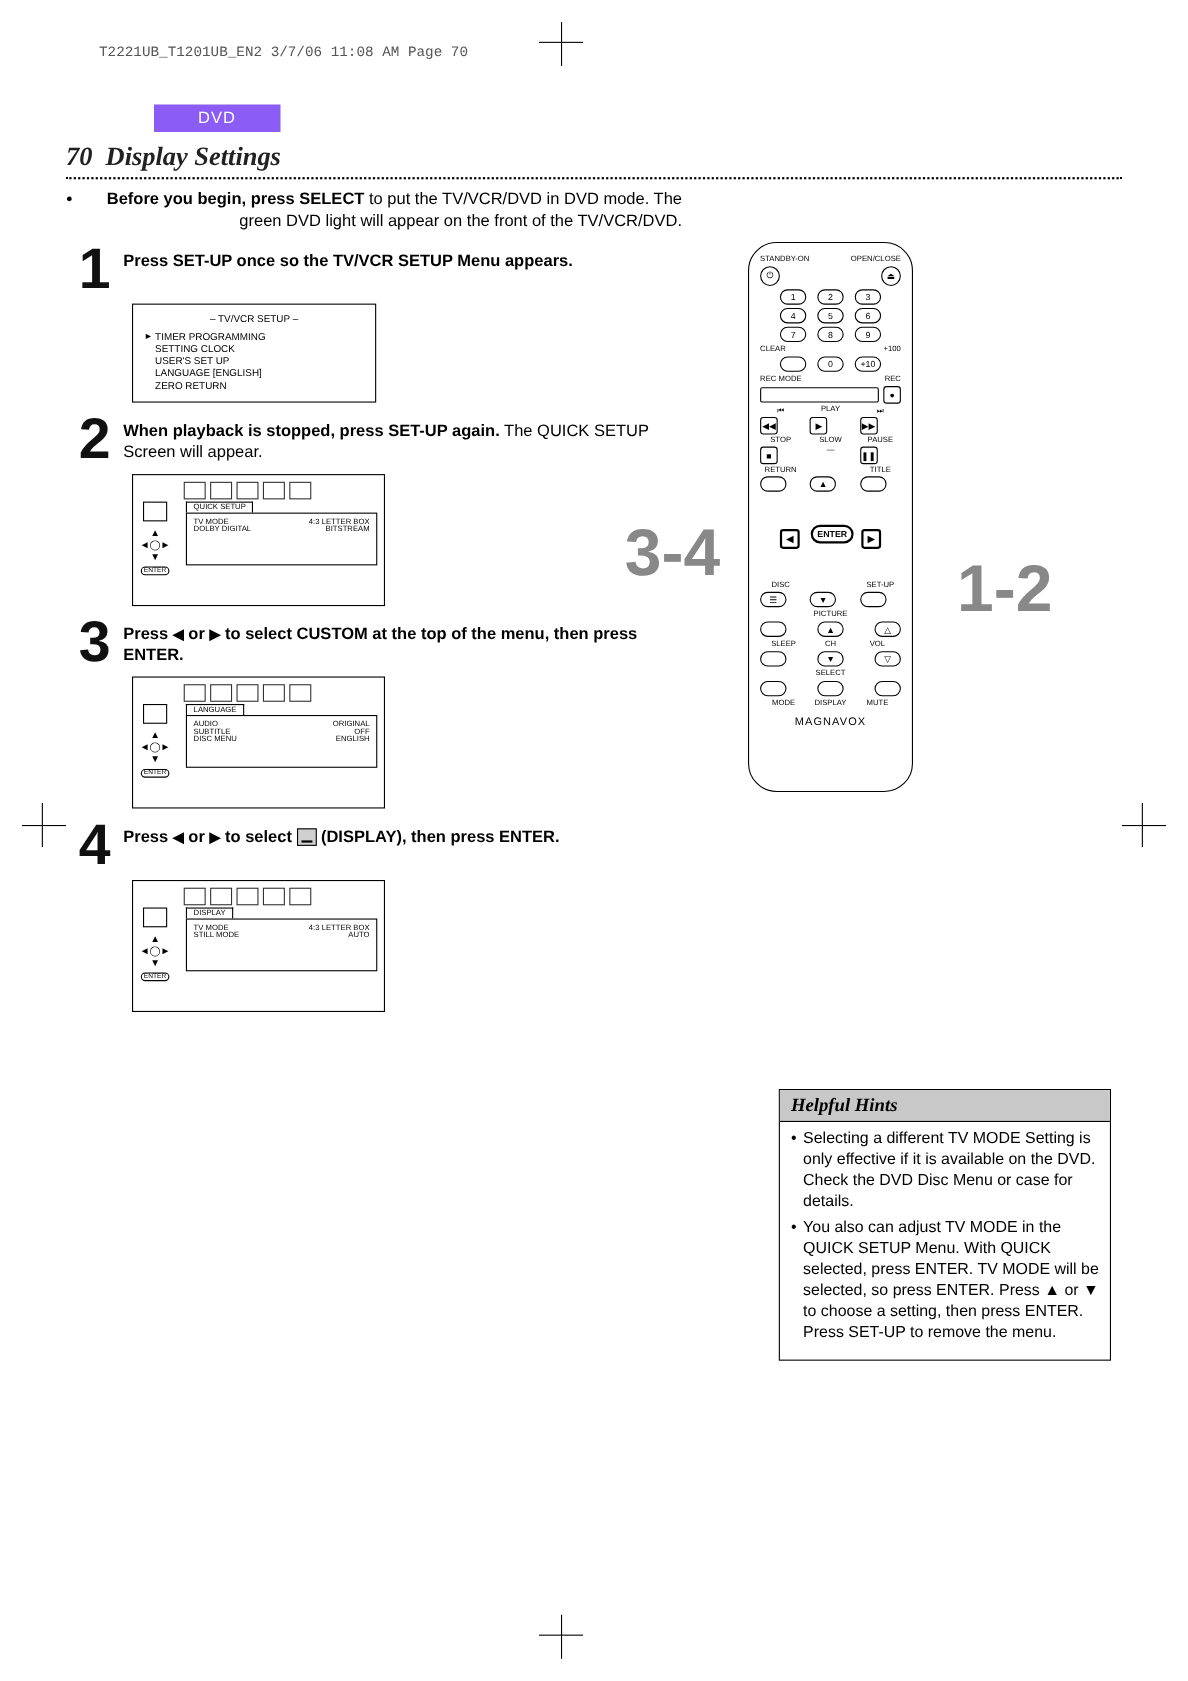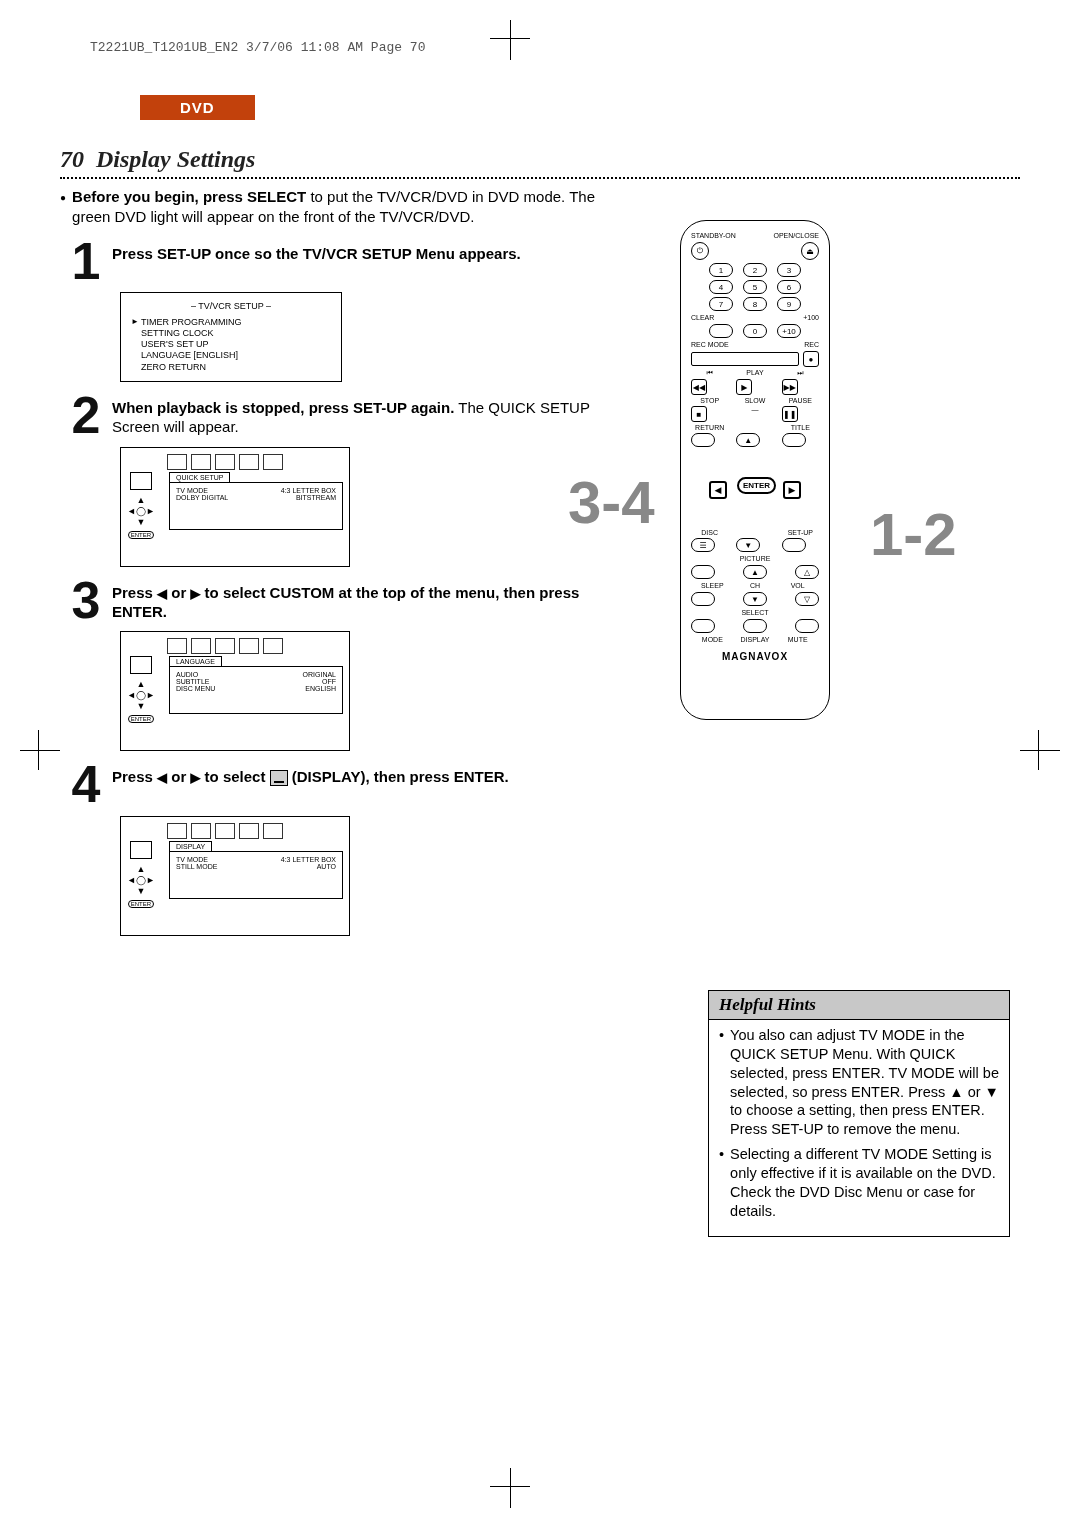--- a/index.html
+++ b/index.html
@@ -90,26 +90,26 @@
     position: absolute;
     left: 18px;
     top: -20px;
     width: 1px;
     height: 40px;
     background: #000;
   }
 
   .section-tab {
     display: inline-block;
-    background: #c2410c;
+    background: #8b5cf6;
     color: #fff;
-    font-weight: bold;
+    font-weight: normal;
     font-size: 15px;
     padding: 4px 40px 4px 40px;
-    margin-bottom: 20px;
+    margin-bottom: 4px;
     letter-spacing: 1px;
     margin-left: 20px;
   }
   .page-title {
     font-size: 24px;
     font-style: italic;
     font-weight: bold;
     font-family: Georgia, "Times New Roman", serif;
     margin: 6px 0 0 0;
     color: #222;
@@ -120,20 +120,21 @@
   }
   .intro {
     font-size: 15px;
     line-height: 1.35;
     max-width: 560px;
   }
   .intro .bullet {
     display: flex;
     align-items: flex-start;
     margin-top: 6px;
+    text-align: right;
   }
   .intro .bullet::before {
     content: "●";
     margin-right: 6px;
     font-size: 10px;
     margin-top: 4px;
   }
   .step {
     display: flex;
     align-items: flex-start;
@@ -334,21 +335,21 @@
     padding: 2px 4px;
     font-size: 8px;
     font-weight: bold;
   }
   .remote .lower .rrow span.t { font-size: 7px; text-align: center; flex: 1; }
   .remote .brand {
     text-align: center;
     font-size: 10px;
     letter-spacing: 1px;
     margin-top: 8px;
-    font-weight: bold;
+    font-weight: normal;
   }
 
   .hints {
     position: absolute;
     right: 70px;
     top: 990px;
     width: 300px;
     border: 1.5px solid #000;
   }
   .hints .hints-title {
@@ -678,21 +679,21 @@
         <span class="t">MUTE</span>
       </div>
     </div>
     <div class="brand">MAGNAVOX</div>
   </div>
 
   <div class="hints">
     <div class="hints-title">Helpful Hints</div>
     <div class="hints-body">
       <div class="hb">
+          <span>Selecting a different TV MODE Setting is only effective if it is available on the DVD. Check the DVD Disc Menu or case for details.</span>
+        </div>
+      <div class="hb">
           <span>You also can adjust TV MODE in the QUICK SETUP Menu. With QUICK selected, press ENTER.  TV MODE will be selected, so press ENTER. Press ▲ or ▼ to choose a setting, then press ENTER. Press SET-UP to remove the menu.</span>
         </div>
-      <div class="hb">
-          <span>Selecting a different TV MODE Setting is only effective if it is available on the DVD. Check the DVD Disc Menu or case for details.</span>
-        </div>
     </div>
   </div>
 
 </div>
 
 </body></html>

